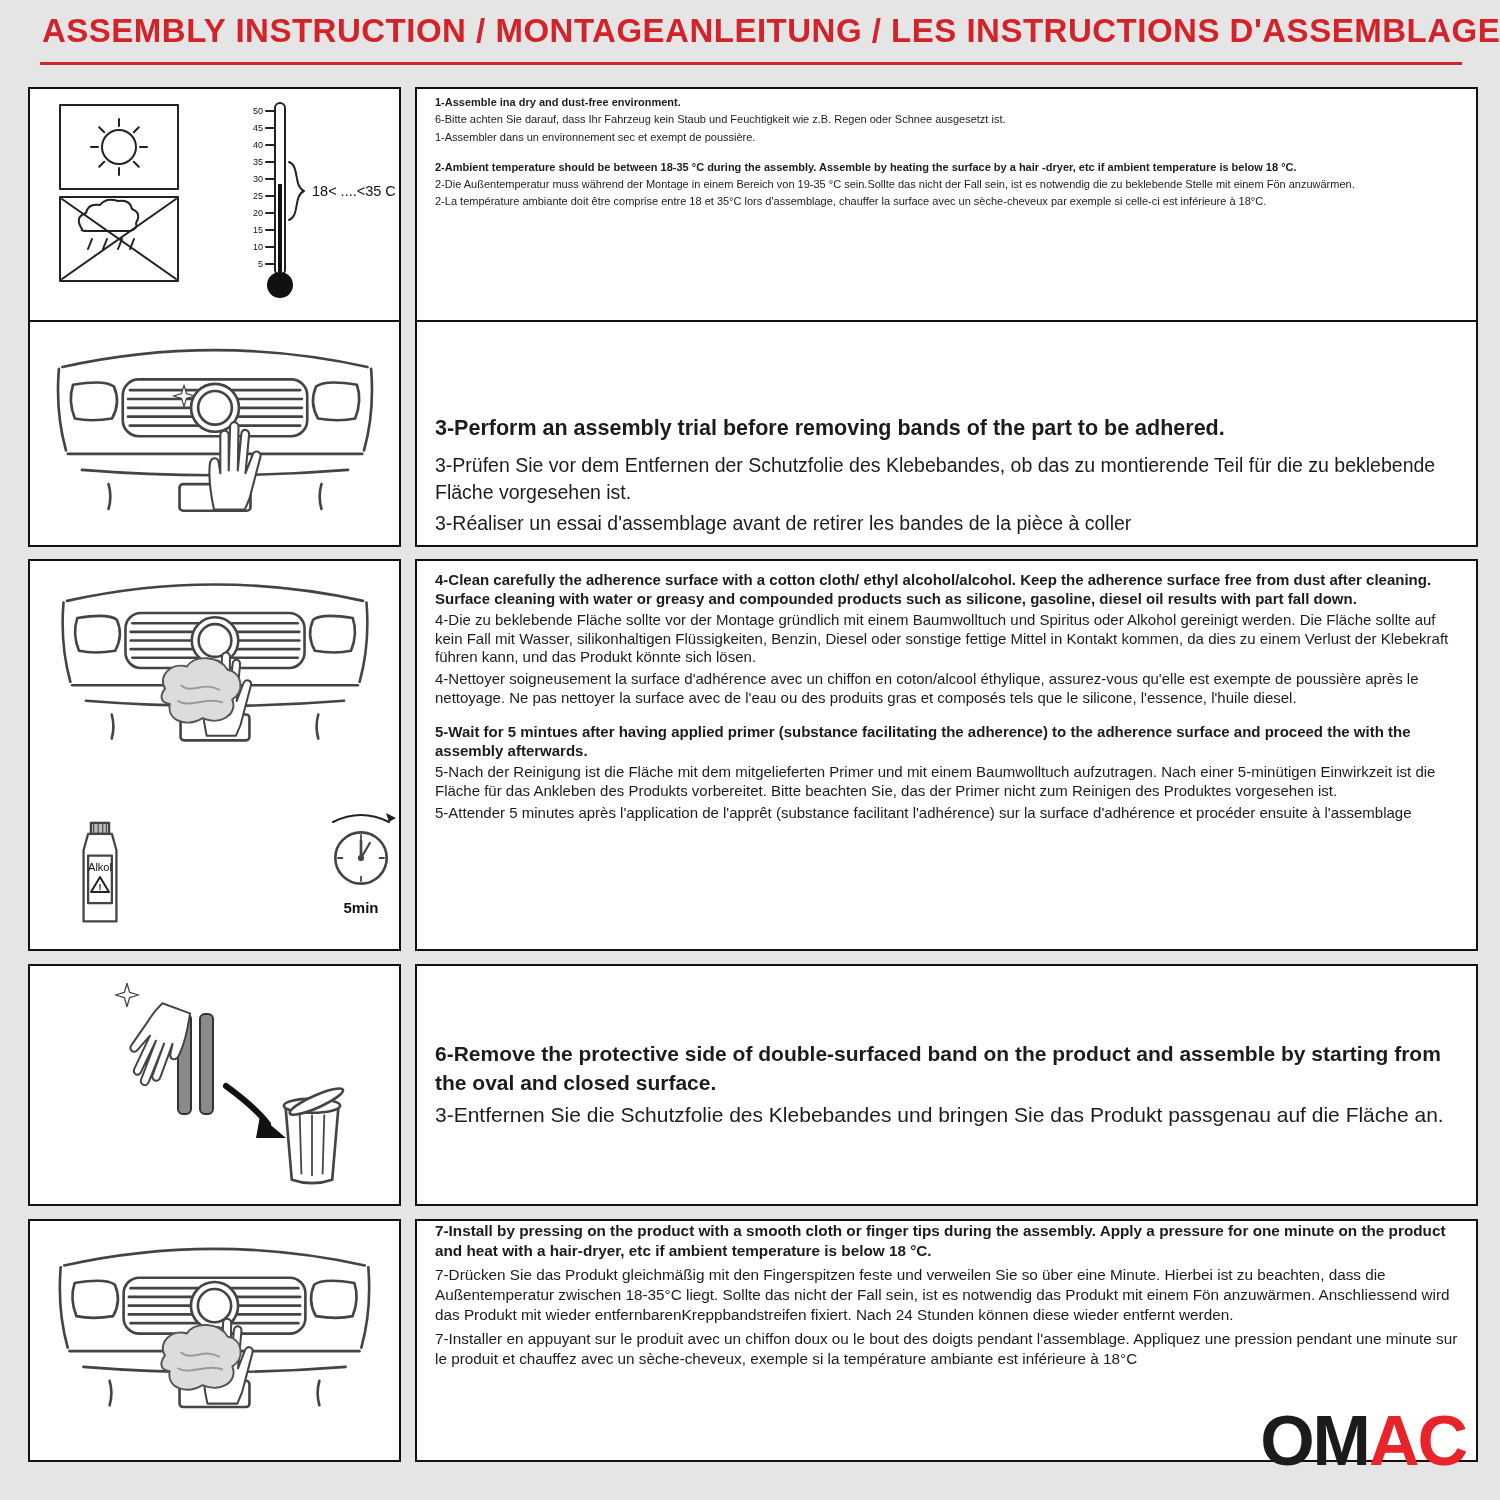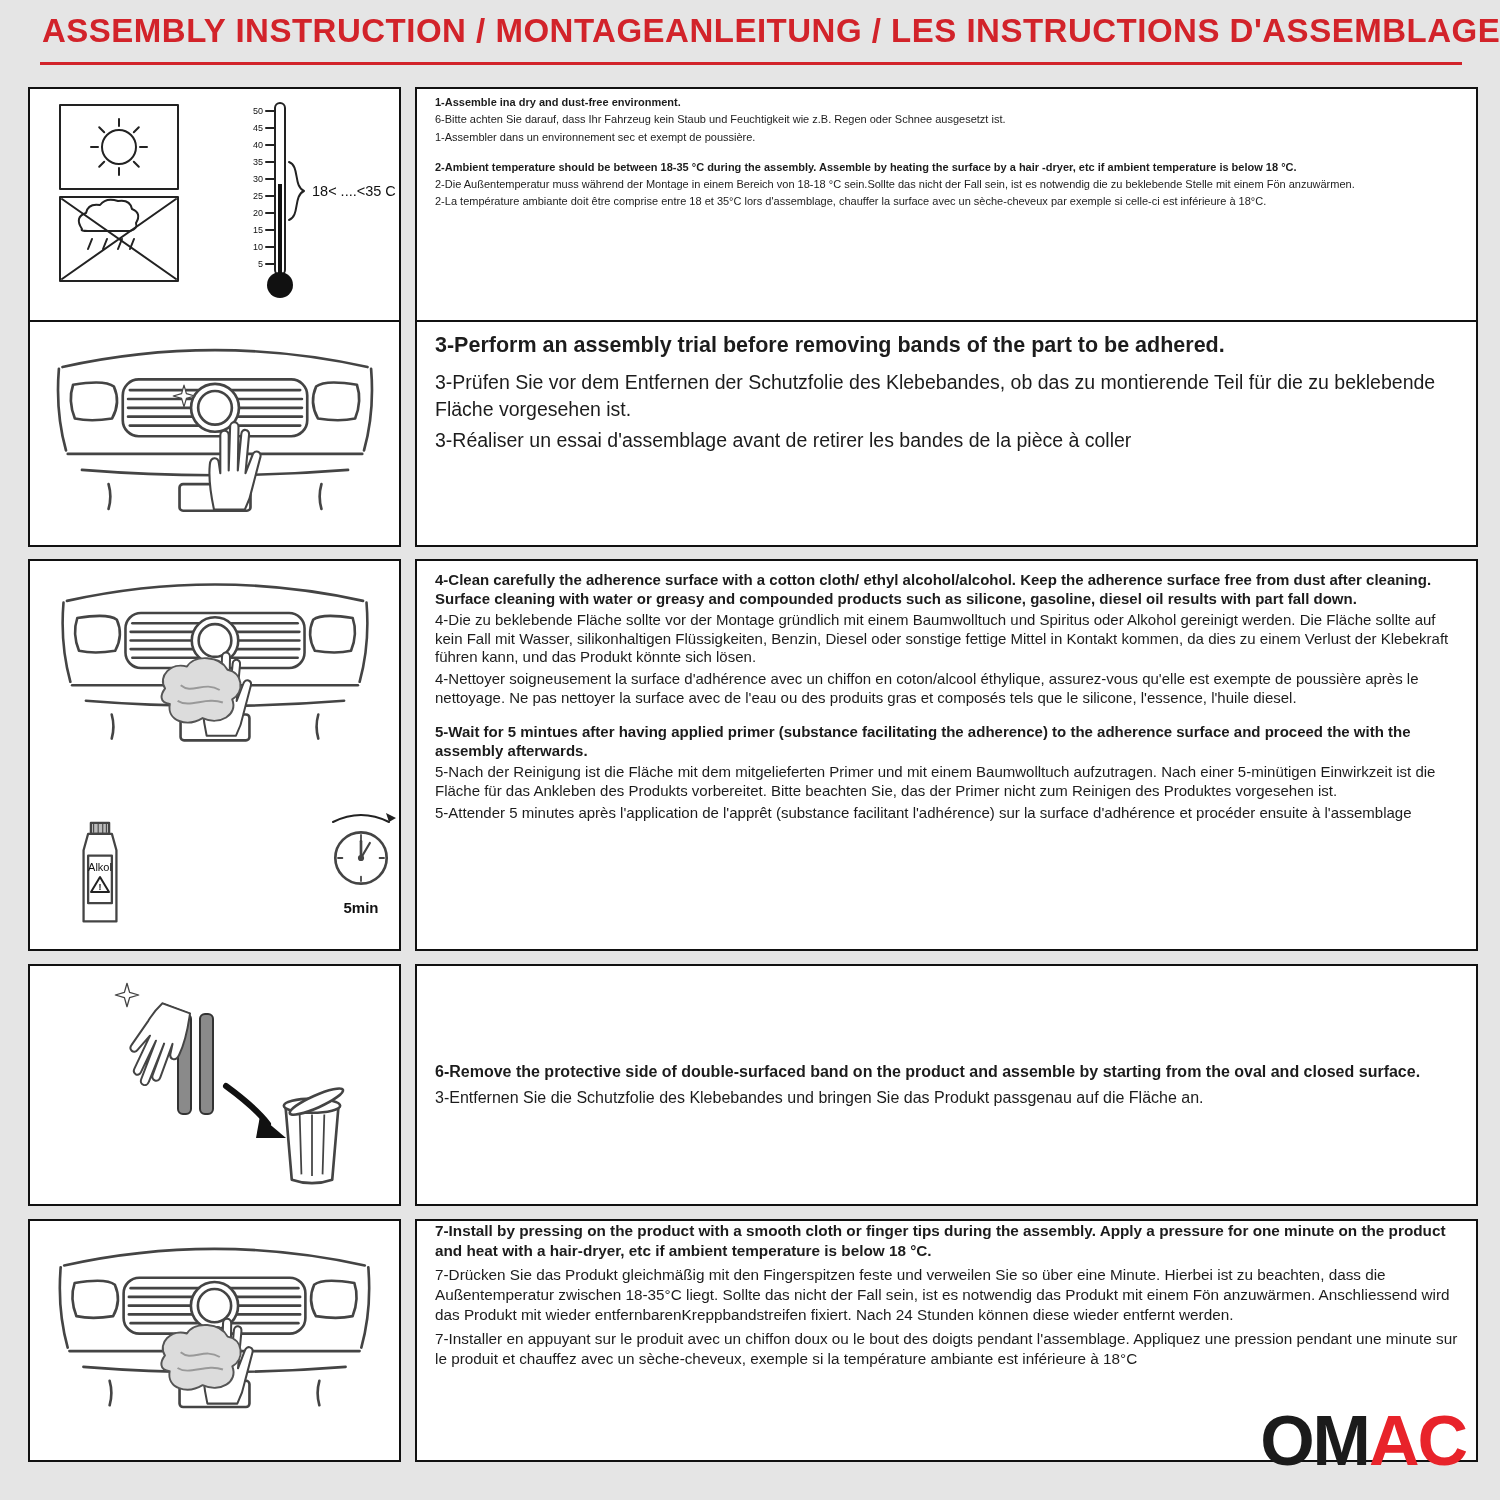--- a/index.html
+++ b/index.html
@@ -23,29 +23,29 @@
   .text-box { position:absolute; left:415px; right:22px; top:0; bottom:0; border:2px solid #111;
               background:#fff; padding:8px 18px; overflow:hidden; }
   .text-box p { margin:0; }
   .text-box p + p { margin-top:3px; }
   .b { font-weight:bold; }
   .gap { margin-top:16px !important; }
 
   .r1 .text-box { padding-top:6px; }
   .r1 .text-box p { font-size:11px; line-height:1.3; }
 
-  .r2 .text-box { display:flex; flex-direction:column; justify-content:flex-start; }
+  .r2 .text-box { display:flex; flex-direction:column; justify-content:flex-end; }
   .r2 .text-box p { font-size:19.5px; line-height:1.4; }
   .r2 .text-box p.b { font-size:21.5px; margin-bottom:6px; }
 
   .r3 .text-box { padding-top:10px; }
   .r3 .text-box p { font-size:15px; line-height:1.24; }
 
   .r4 .text-box { display:flex; flex-direction:column; justify-content:center; }
-  .r4 .text-box p { font-size:16px; line-height:1.38; }
+  .r4 .text-box p { font-size:21px; line-height:1.38; }
 
   .r5 .text-box { padding-top:0; }
   .r5 .text-box p { font-size:15.3px; line-height:1.33; }
 
   .logo { position:absolute; right:34px; bottom:24px; font-size:70px; font-weight:bold;
           letter-spacing:-2px; line-height:1; }
   .logo-black { color:#1b1b1b; }
   .logo-red { color:#e8232a; }
 
   
@@ -175,21 +175,21 @@
           <path class="ln" stroke-width="1.8" d="M259,73 C270,77 263,97 274,102 C263,107 270,127 259,131"></path>
           <text class="temp-label" x="282" y="107">18&lt; ....&lt;35 C</text>
         </g>
       </svg>
     </div>
     <div class="text-box">
       <p class="b">1-Assemble ina dry and dust-free environment.</p>
       <p>6-Bitte achten Sie darauf, dass Ihr Fahrzeug kein Staub und Feuchtigkeit wie z.B. Regen oder Schnee ausgesetzt ist.</p>
       <p>1-Assembler dans un environnement sec et exempt de poussière.</p>
       <p class="b gap">2-Ambient temperature should be between 18-35 °C  during the assembly. Assemble by heating the surface by a hair -dryer, etc if ambient temperature is below 18 °C.</p>
-      <p>2-Die Außentemperatur muss während der Montage in einem Bereich von 18-18 °C  sein.Sollte das nicht der Fall sein, ist es notwendig die zu beklebende Stelle mit einem Fön anzuwärmen.</p>
+      <p>2-Die Außentemperatur muss während der Montage in einem Bereich von 19-35 °C  sein.Sollte das nicht der Fall sein, ist es notwendig die zu beklebende Stelle mit einem Fön anzuwärmen.</p>
       <p>2-La température ambiante doit être comprise entre 18 et 35°C lors d'assemblage, chauffer la surface avec un sèche-cheveux par exemple si celle-ci est inférieure à 18°C.</p>
     </div>
   </section>
 
   <section class="row r2">
     <div class="illus-box">
       <svg class="illus" viewBox="0 0 369 223">
         <use href="#sym-car" x="25" y="6" width="320" height="204"></use>
         <use href="#sym-star" x="142" y="62" width="24" height="24"></use>
         <use href="#sym-hand" x="156" y="84" width="84" height="105"></use>

